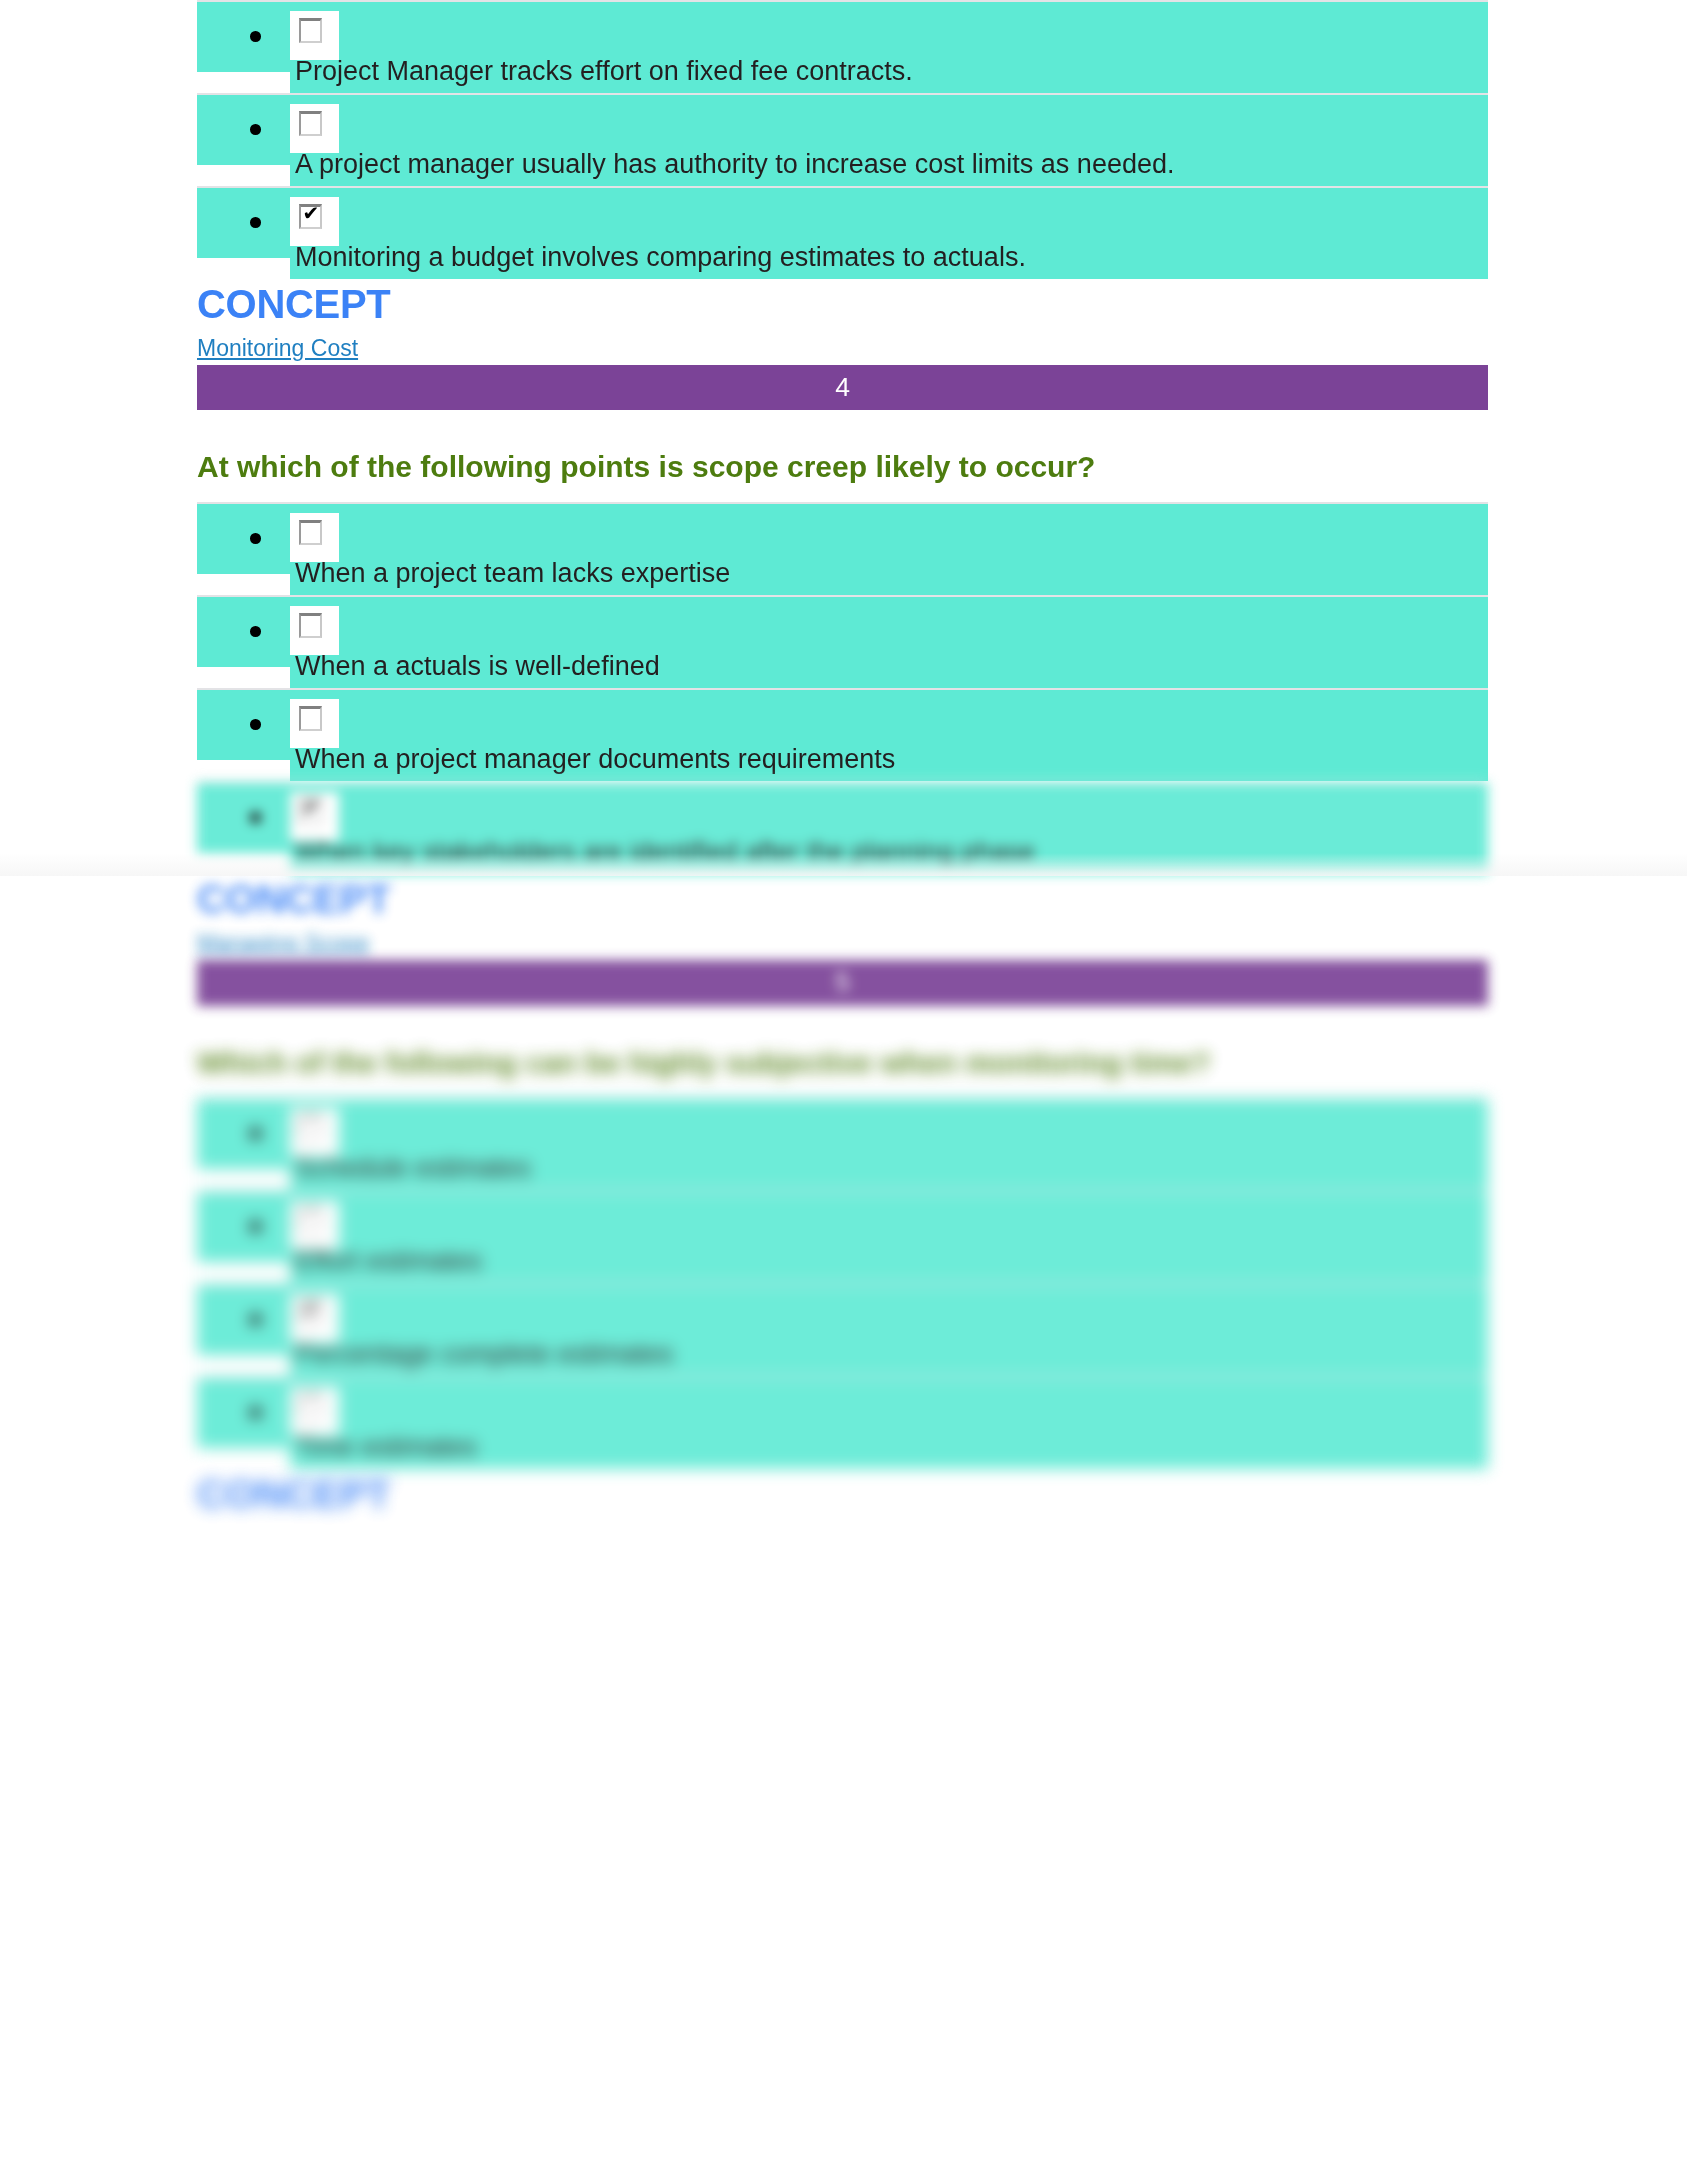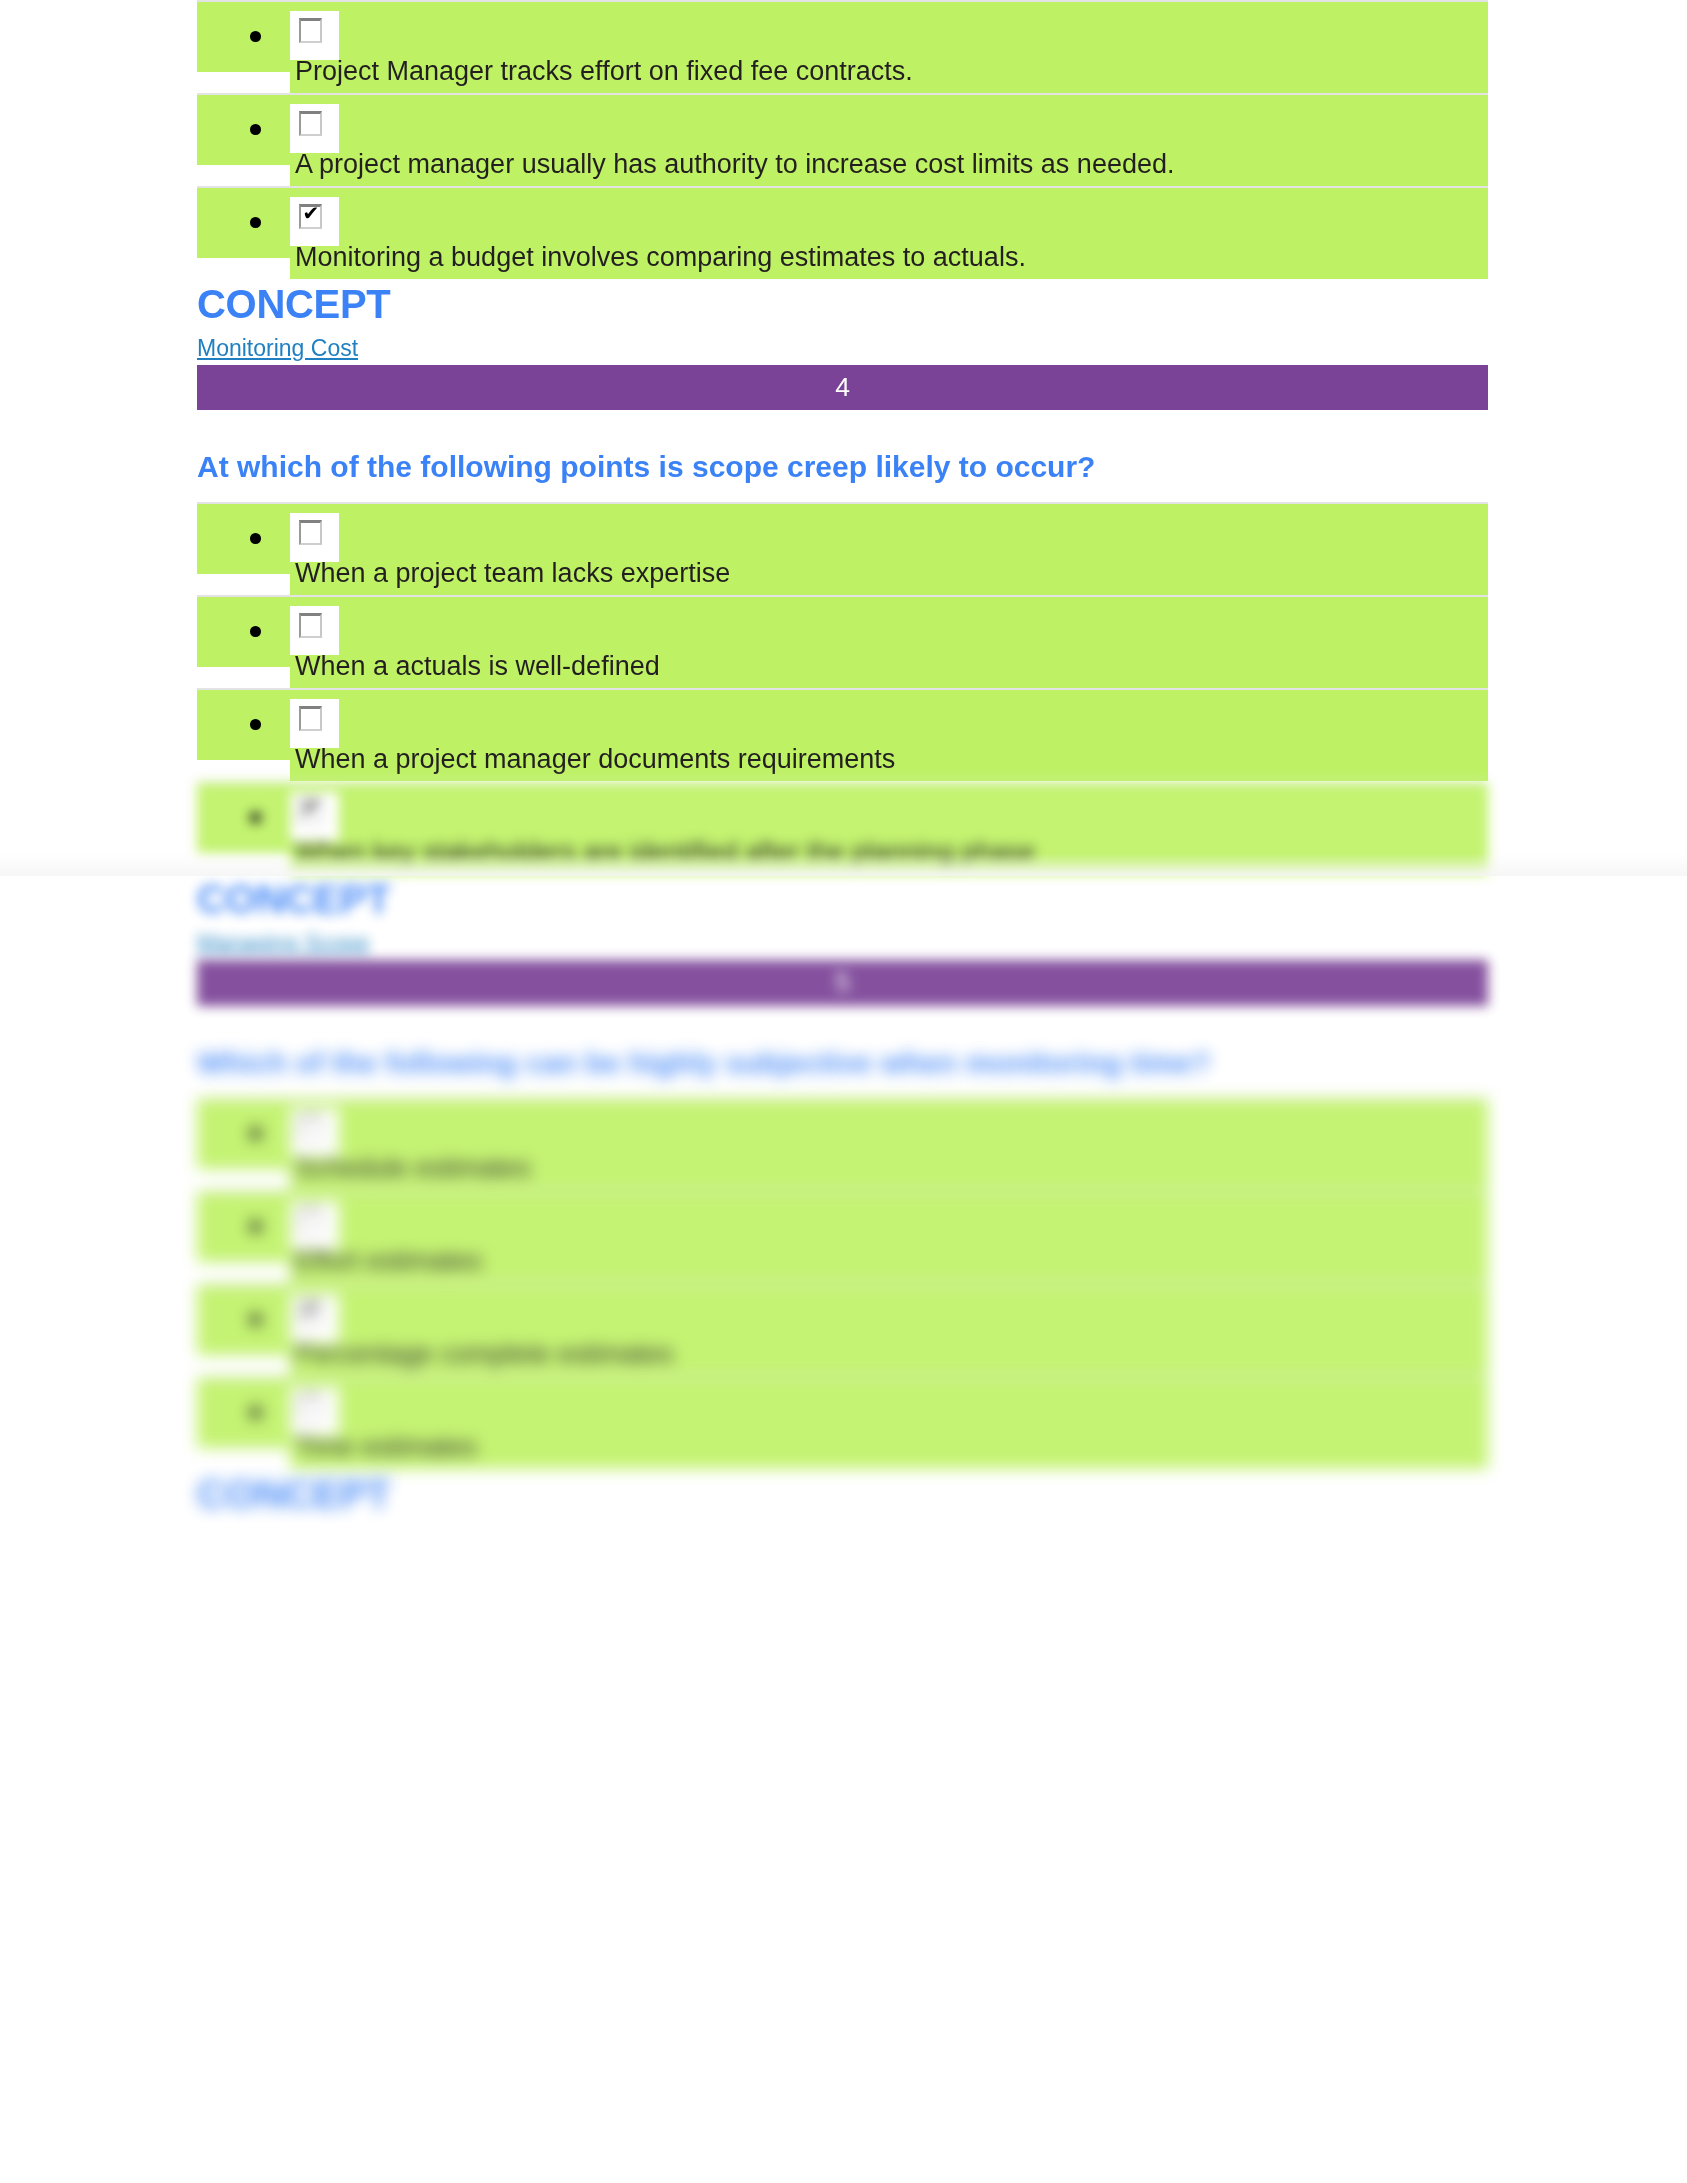--- a/index.html
+++ b/index.html
@@ -33,21 +33,21 @@
   }
 
   
   .options {
     list-style: none;
     margin: 0;
     padding: 0;
   }
   .option-row {
     position: relative;
-    background: #bef264;
+    background: #5eead4;
     border-top: 2px solid #e3e3e6;
     min-height: 93px;
     padding: 0;
     margin: 0;
     box-sizing: border-box;
   }
   .option-row:first-child {
     border-top: 2px solid #e3e3e6;
   }
   .bullet {
@@ -138,21 +138,21 @@
     padding: 4px 0 5.3px 0;
     margin-top: 2.6px;
     width: 1291px;
     box-sizing: border-box;
   }
 
   .question {
     font-size: 30px;
     line-height: 40px;
     font-weight: bold;
-    color: #3b82f6;
+    color: #4d7c0f;
     margin: 37px 0 14.6px 0;
     max-width: 1191px;
   }
   .blurred-2 {
     filter: blur(6px);
     opacity: 0.92;
   }
   .blurred-3 {
     filter: blur(7.3px);
     opacity: 0.9;

